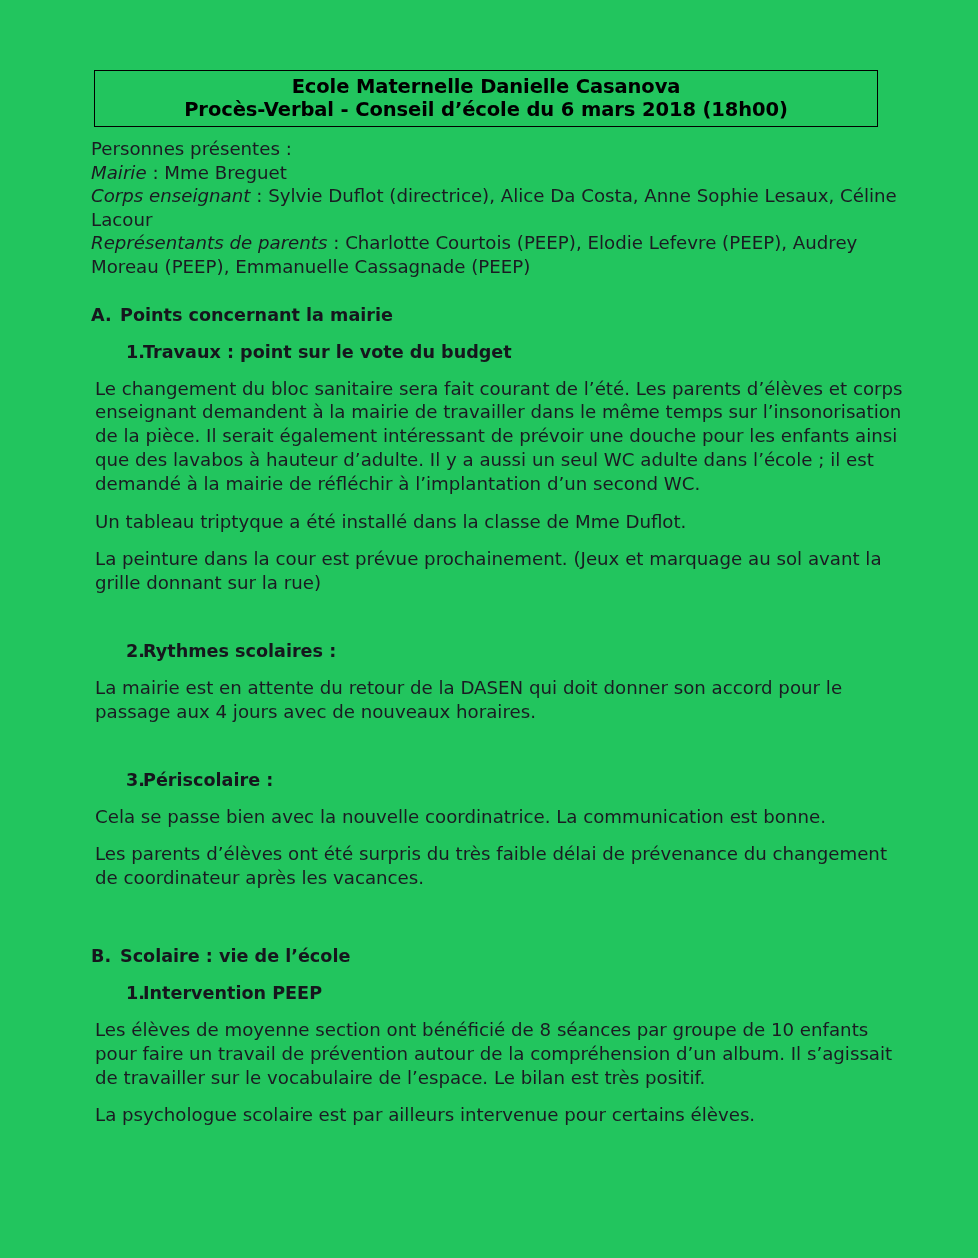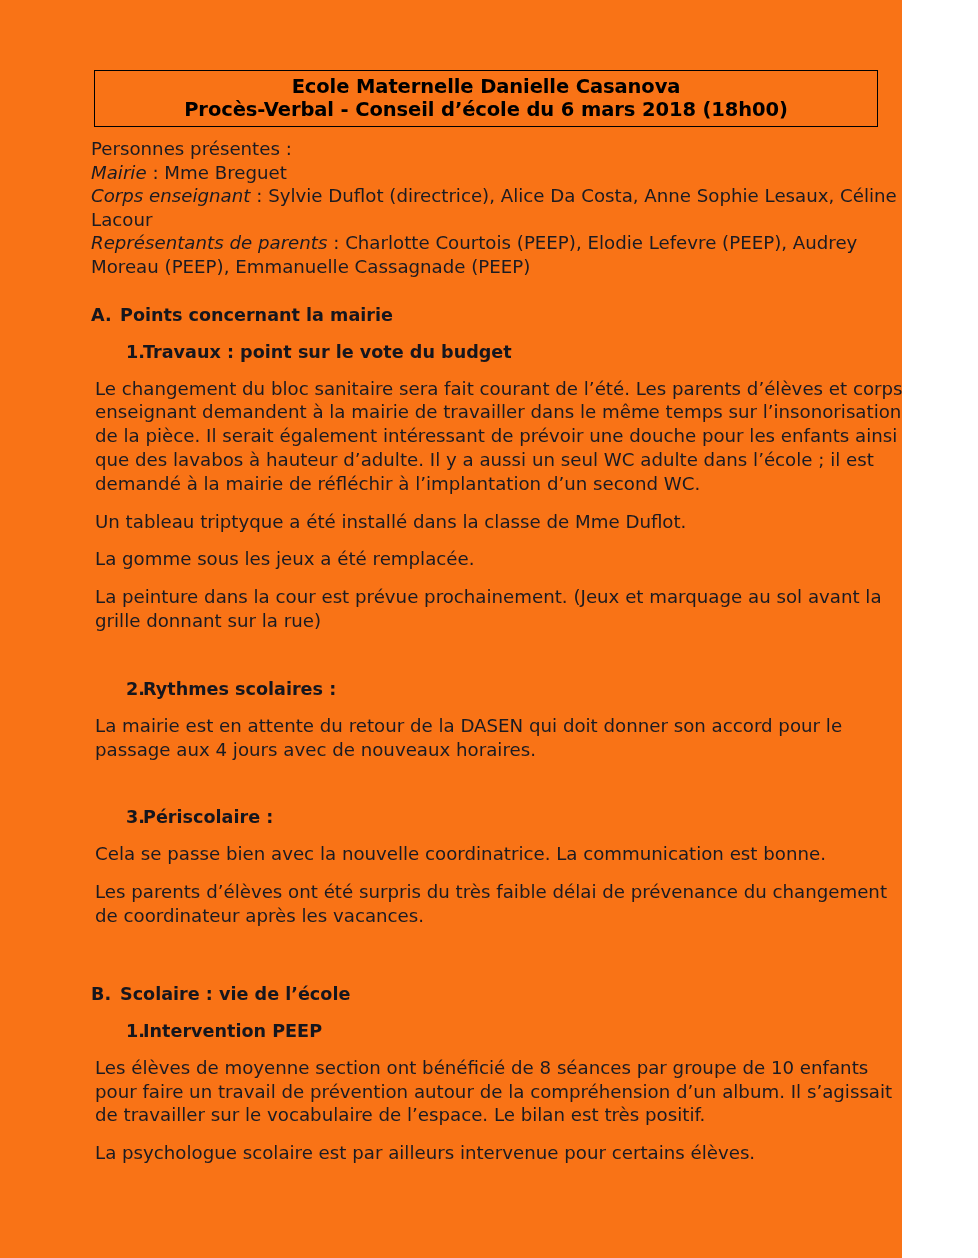--- a/index.html
+++ b/index.html
@@ -15,23 +15,23 @@
     overflow: hidden;
     font-family: "DejaVu Sans", "Liberation Sans", sans-serif;
     color: #1a1a1a;
     -webkit-font-smoothing: antialiased;
   }
 
   .page {
     position: absolute;
     left: 0;
     top: 0;
-    width: 902px;
+    width: 978px;
     height: 1258px;
-    background: #f97316;
+    background: #22c55e;
   }
 
   
   .title-box {
     position: absolute;
     left: 94px;
     top: 70px;
     width: 784px;
     border: 1.6px solid #000000;
     box-sizing: border-box;
@@ -142,21 +142,20 @@
       <span class="letter">A.</span>
       <span class="sec-label">Points concernant la mairie</span>
     </div>
 
     <div class="sub-head">
       <span class="num">1.</span>
       <span class="sub-label">Travaux : point sur le vote du budget</span>
     </div>
     <p class="para">Le changement du bloc sanitaire sera fait courant de l’été. Les parents d’élèves et corps enseignant demandent à la mairie de travailler dans le même temps sur l’insonorisation de la pièce. Il serait également intéressant de prévoir une douche pour les enfants ainsi que des lavabos à hauteur d’adulte. Il y a aussi un seul WC adulte dans l’école ; il est demandé à la mairie de réfléchir à l’implantation d’un second WC.</p>
     <p class="para">Un tableau triptyque a été installé dans la classe de Mme Duflot.</p>
-    <p class="para">La gomme sous les jeux a été remplacée.</p>
     <p class="para">La peinture dans la cour est prévue prochainement. (Jeux et marquage au sol avant la grille donnant sur la rue)</p>
 
     <div class="gap-lg"></div>
 
     <div class="sub-head">
       <span class="num">2.</span>
       <span class="sub-label">Rythmes scolaires :</span>
     </div>
     <p class="para">La mairie est en attente du retour de la DASEN qui doit donner son accord pour le passage aux 4 jours avec de nouveaux horaires.</p>
 

